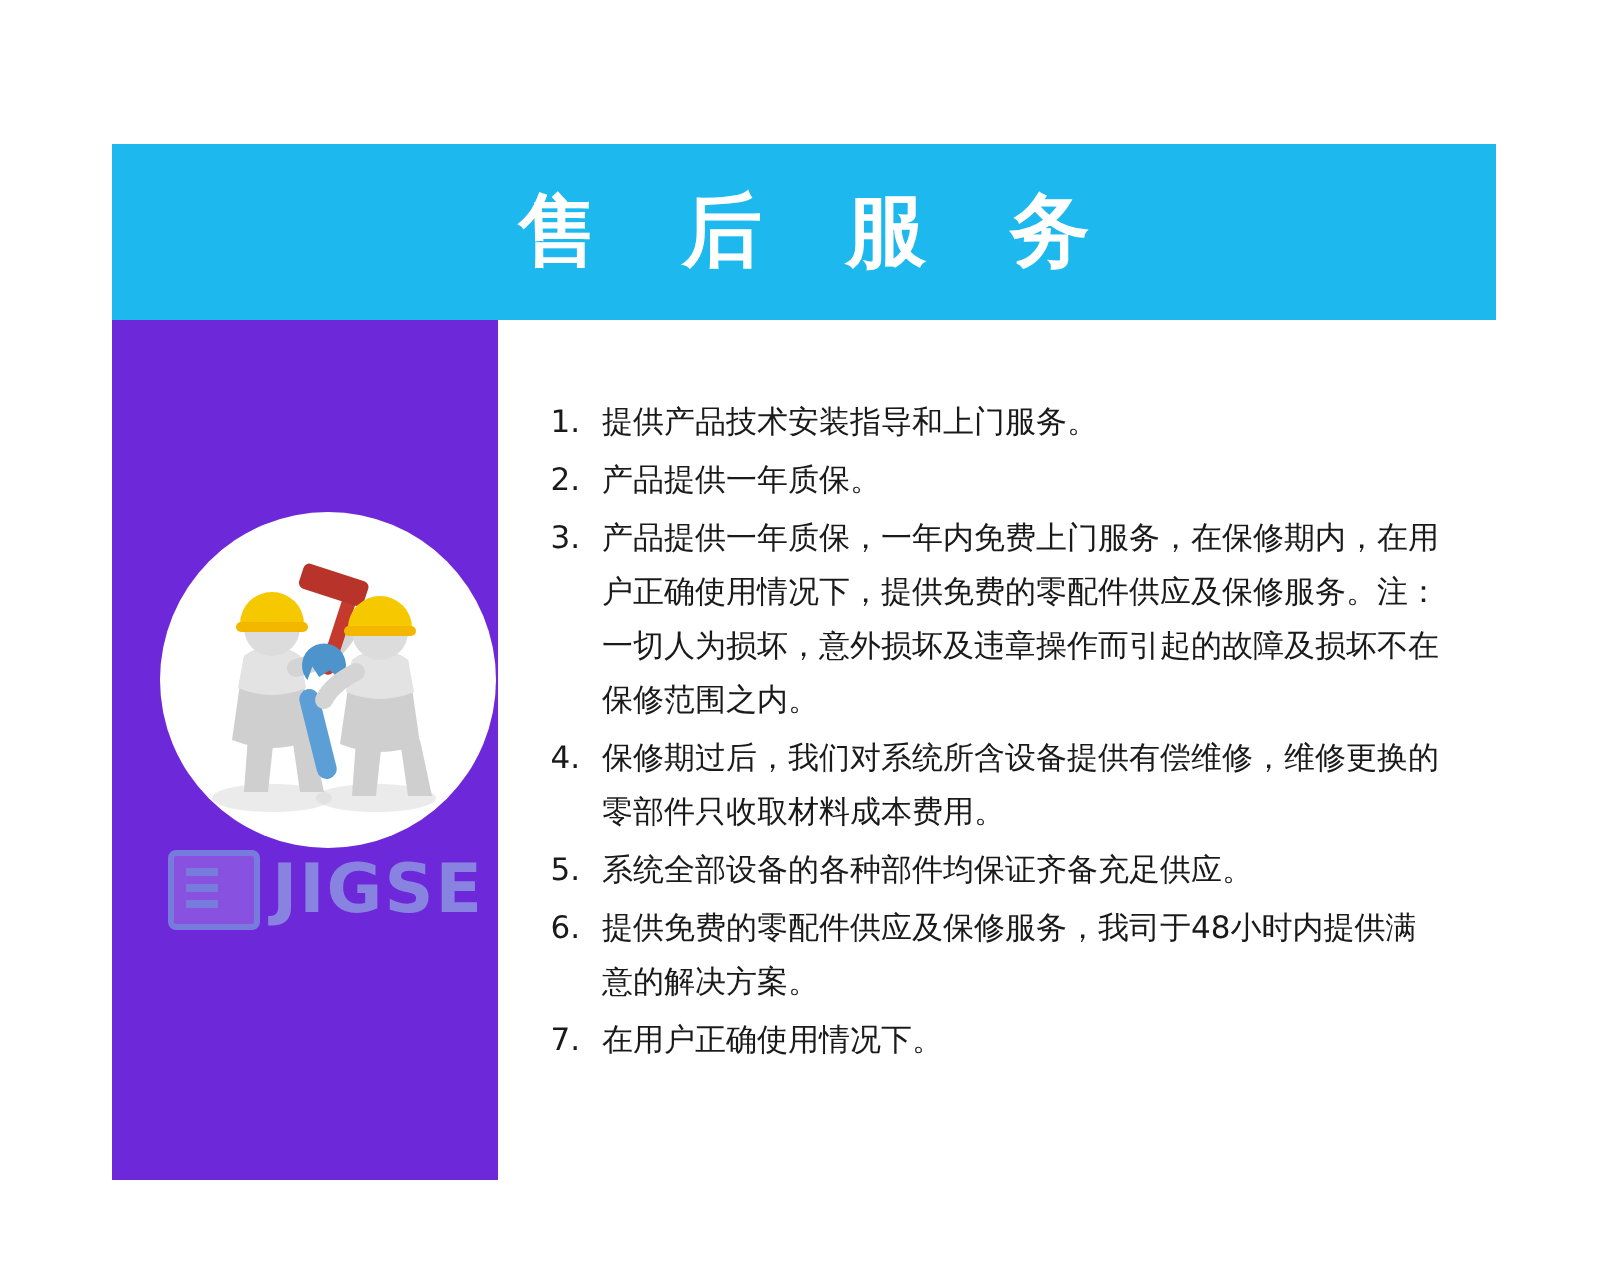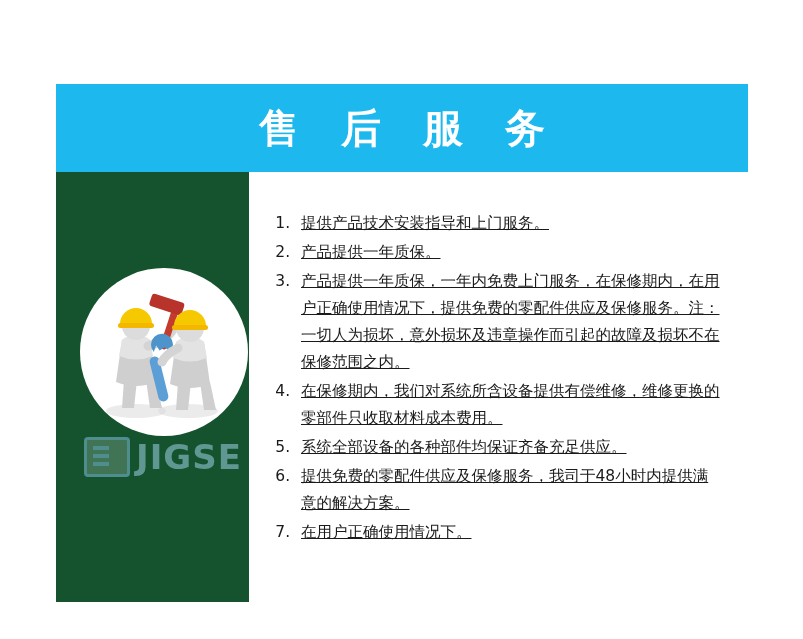--- a/index.html
+++ b/index.html
@@ -15,24 +15,24 @@
   }
   .page {
     position: relative;
     width: 803px;
     height: 639px;
     background: #ffffff;
   }
   .card {
     position: absolute;
     left: 56px;
-    top: 84px;
+    top: 72px;
     width: 692px;
     height: 518px;
-    background: #14532d;
+    background: #6d28d9;
   }
   .header-bar {
     position: absolute;
     left: 0;
     top: 0;
     width: 692px;
     height: 88px;
     background: #1cb8ee;
     display: flex;
     align-items: center;
@@ -67,21 +67,20 @@
     padding: 38px 26px 0 46px;
     list-style: decimal;
     color: #1a1a1a;
   }
   .list li {
     font-family: "DejaVu Sans", sans-serif;
     font-size: 15.5px;
     line-height: 27px;
     margin-bottom: 2px;
     padding-left: 6px;
-    text-decoration: underline;
   }
   .illus {
     position: absolute;
     left: 24px;
     top: 96px;
     width: 168px;
     height: 168px;
   }
   .illus-circle {
     position: absolute;
@@ -190,21 +189,21 @@
       <div class="watermark">
         <div class="wm-badge"></div>
         <div class="wm-text">JIGSE</div>
       </div>
 
       <div class="content-panel">
         <ol class="list">
           <li>提供产品技术安装指导和上门服务。</li>
           <li>产品提供一年质保。</li>
           <li>产品提供一年质保，一年内免费上门服务，在保修期内，在用户正确使用情况下，提供免费的零配件供应及保修服务。注：一切人为损坏，意外损坏及违章操作而引起的故障及损坏不在保修范围之内。</li>
-          <li>在保修期内，我们对系统所含设备提供有偿维修，维修更换的零部件只收取材料成本费用。</li>
+          <li>保修期过后，我们对系统所含设备提供有偿维修，维修更换的零部件只收取材料成本费用。</li>
           <li>系统全部设备的各种部件均保证齐备充足供应。</li>
           <li>提供免费的零配件供应及保修服务，我司于48小时内提供满意的解决方案。</li>
           <li>在用户正确使用情况下。</li>
         </ol>
       </div>
 
     </div>
   </div>
 </div>
 

